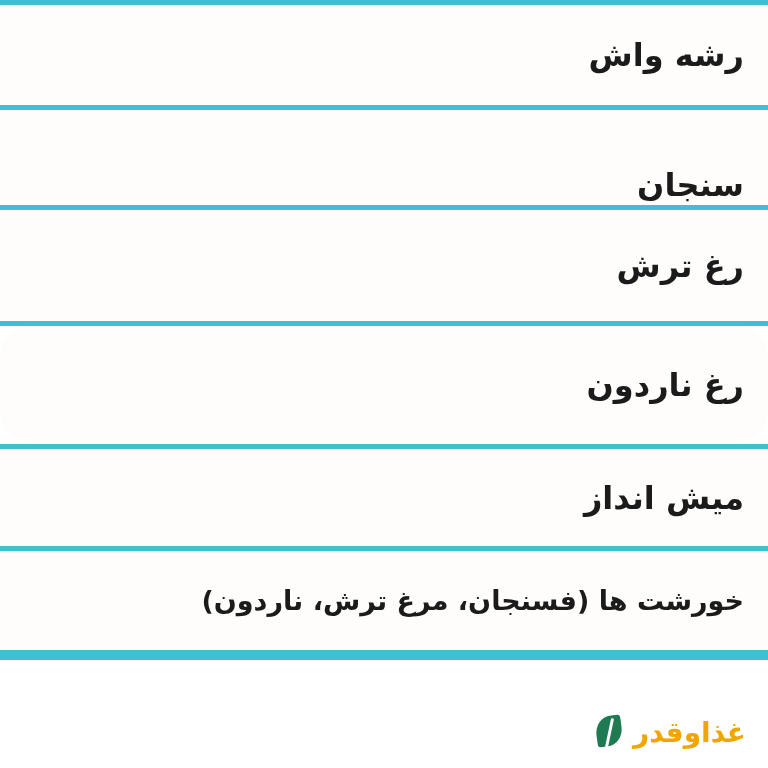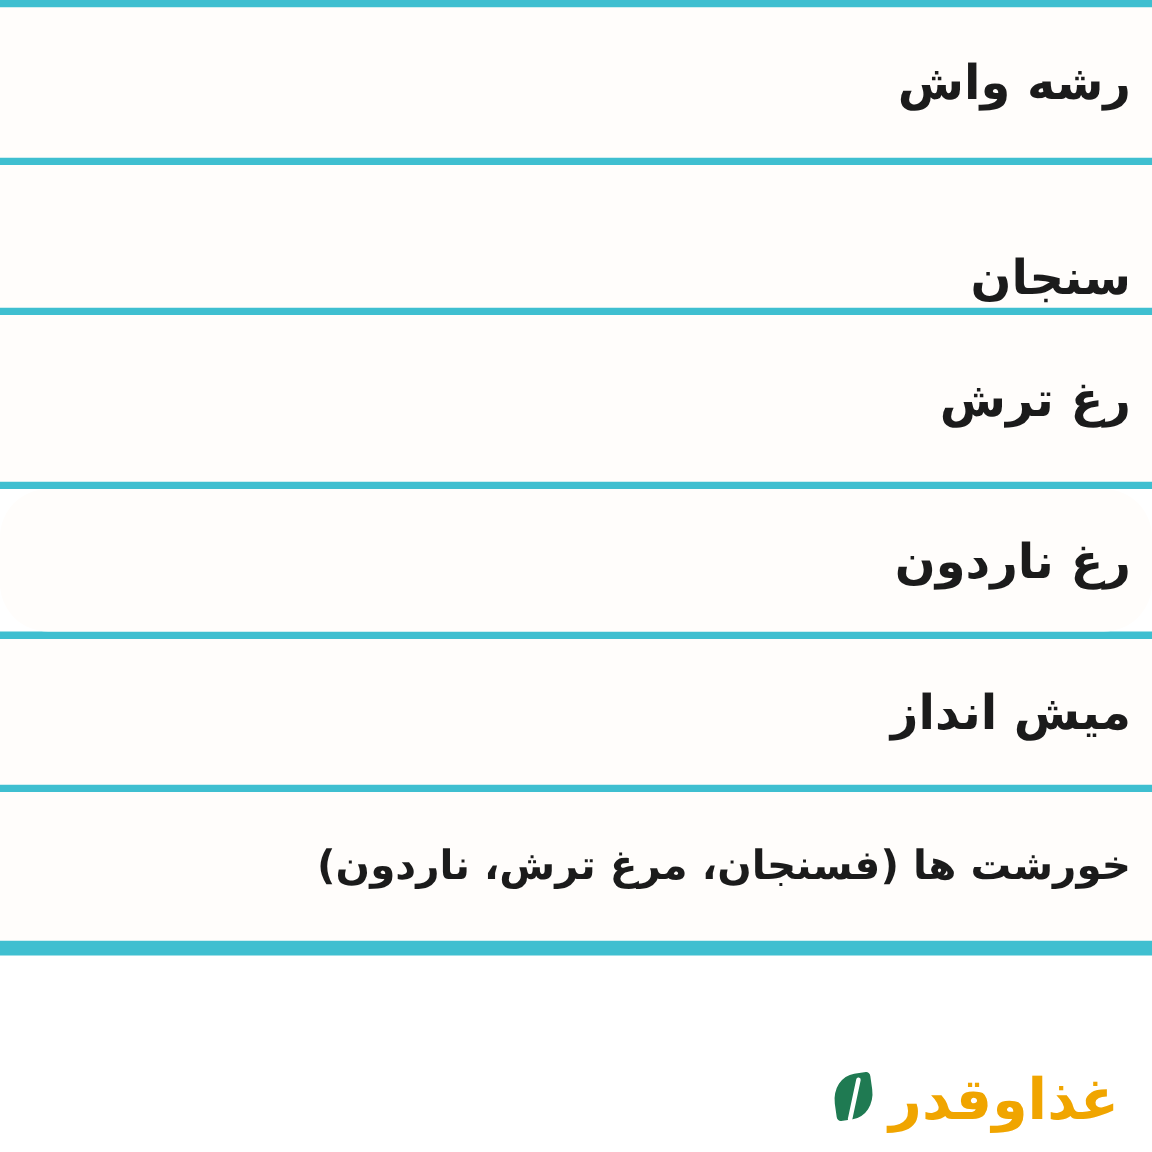--- a/index.html
+++ b/index.html
@@ -35,57 +35,57 @@
     height: 5px;
     background: #3fbfd0;
     flex: 0 0 auto;
   }
   .row {
     position: relative;
     display: flex;
     align-items: center;
     justify-content: flex-start;
     box-sizing: border-box;
-    padding: 0 14px 0 0;
+    padding: 0 24px 0 0;
     background: #fffdfb;
   }
   .row-text {
     width: 100%;
     text-align: right;
     direction: rtl;
     color: #1b1b1b;
     font-weight: 700;
     line-height: 1.25;
     white-space: nowrap;
     overflow: hidden;
   }
   .r0 { height: 100px; }
   .r1 { height: 95px; align-items: flex-end; }
   .r2 { height: 111px; }
-  .r3 { height: 95px; border-radius: 32px; }
+  .r3 { height: 118px; border-radius: 32px; }
   .r4 { height: 97px; }
   .r5 { height: 99px; }
   .r6 { height: 95px; }
 
   .size-lg { font-size: 32px; }
   .size-md { font-size: 27px; }
 
   
   .logo {
     position: absolute;
     right: 22px;
     bottom: 16px;
     display: flex;
     align-items: center;
     gap: 6px;
     direction: rtl;
   }
   .logo-text {
     font-family: "DejaVu Sans", "Liberation Sans", sans-serif;
-    font-size: 38px;
+    font-size: 28px;
     font-weight: 700;
     color: #f0a500;
     letter-spacing: -1px;
     line-height: 1;
   }
   .logo-mark {
     position: relative;
     width: 34px;
     height: 38px;
     flex: 0 0 auto;

